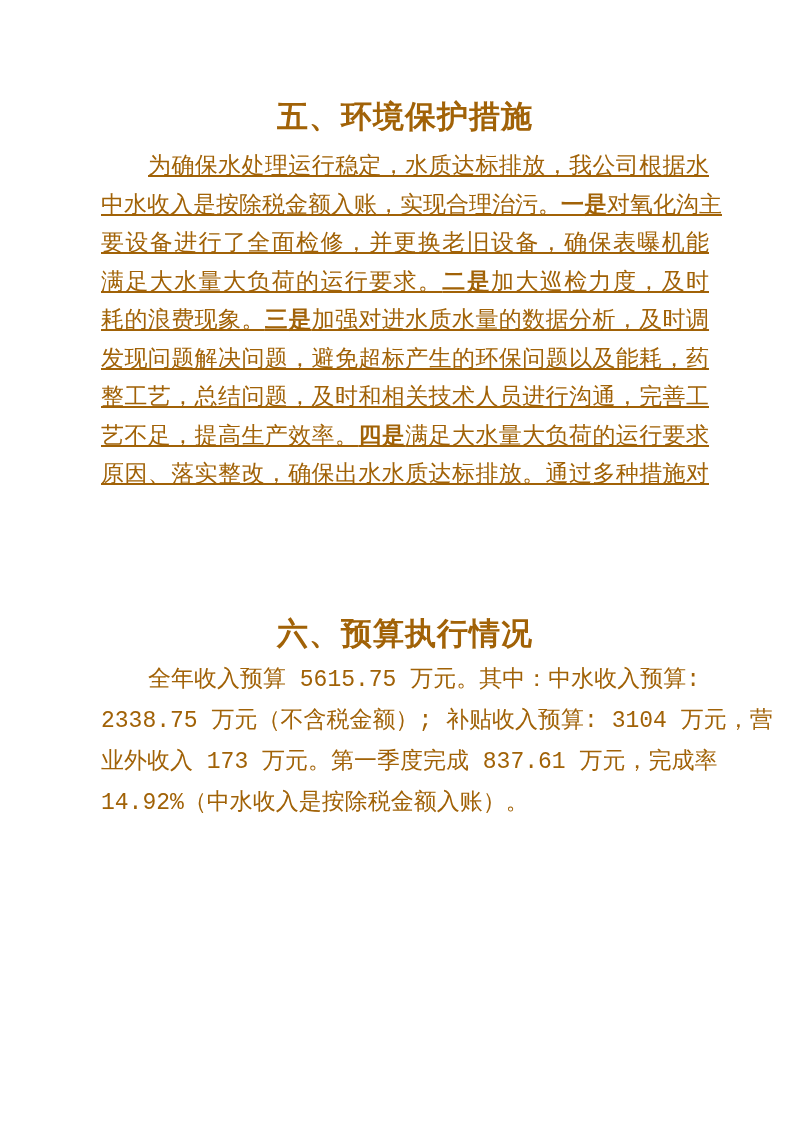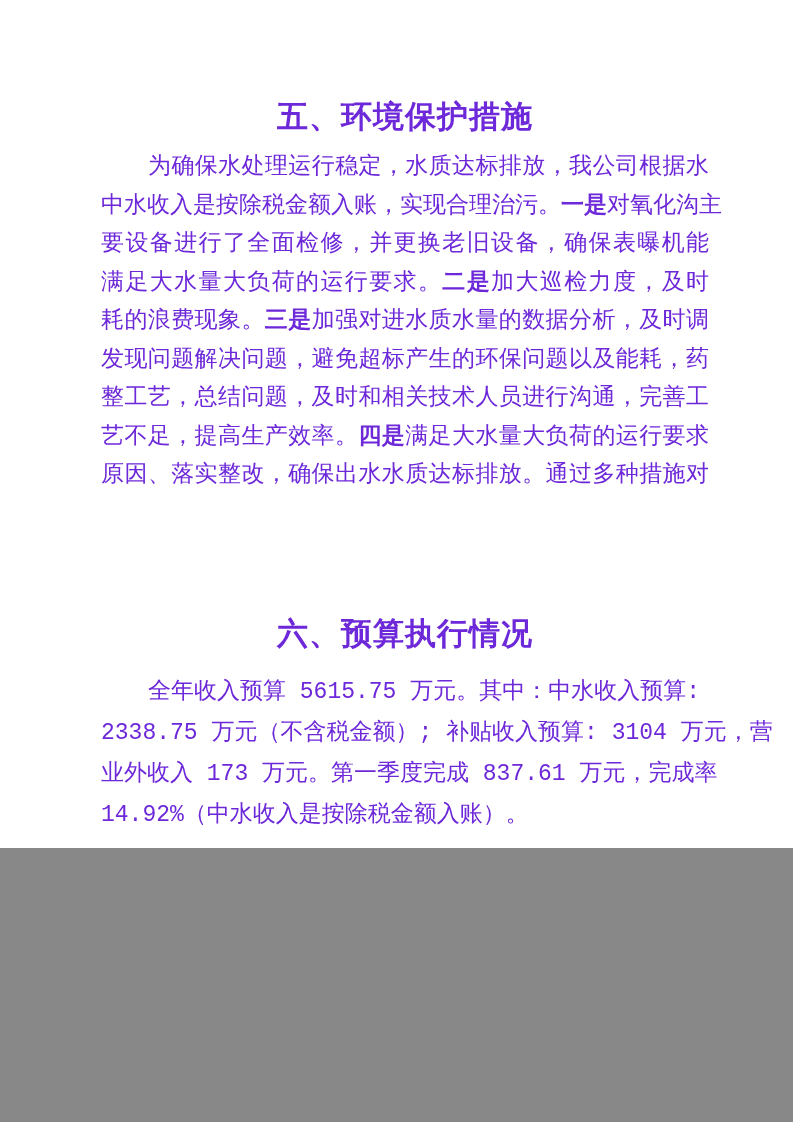--- a/index.html
+++ b/index.html
@@ -3,24 +3,24 @@
 <meta charset="utf-8">
 <style>
   html, body {
     margin: 0;
     padding: 0;
     background: #888;
   }
   .page {
     position: relative;
     width: 793px;
-    height: 848px;
+    height: 1122px;
     margin: 0 auto;
     background: #ffffff;
-    color: #6d28d9;
+    color: #a16207;
     overflow: hidden;
     font-family: "Liberation Serif", "DejaVu Serif", serif;
   }
   .doc-body {
     position: absolute;
     left: 101px;
     top: 0;
     width: 608px;
     height: 100%;
   }
@@ -39,36 +39,37 @@
   }
   .paragraph {
     font-size: 23px;
   }
   .line {
     white-space: nowrap;
   }
   .line.justify {
     text-align: justify;
     text-align-last: justify;
+    text-decoration: underline;
   }
   .line.indent {
     text-indent: 47px;
   }
   .seg.bold {
     font-weight: bold;
   }
   
   #environmental-protection { top: 97px; }
   #environmental-protection .paragraph {
     margin-top: 10px;
     line-height: 38.5px;
   }
   #budget-execution { top: 616px; font-family: Liberation Mono, monospace; }
   #budget-execution .paragraph {
-    margin-top: 16px;
+    margin-top: 4px;
     line-height: 41px;
   }
   #budget-execution .paragraph + .paragraph {
     margin-top: 0;
   }
 </style>
 </head>
 <body>
 
 <div class="page">

